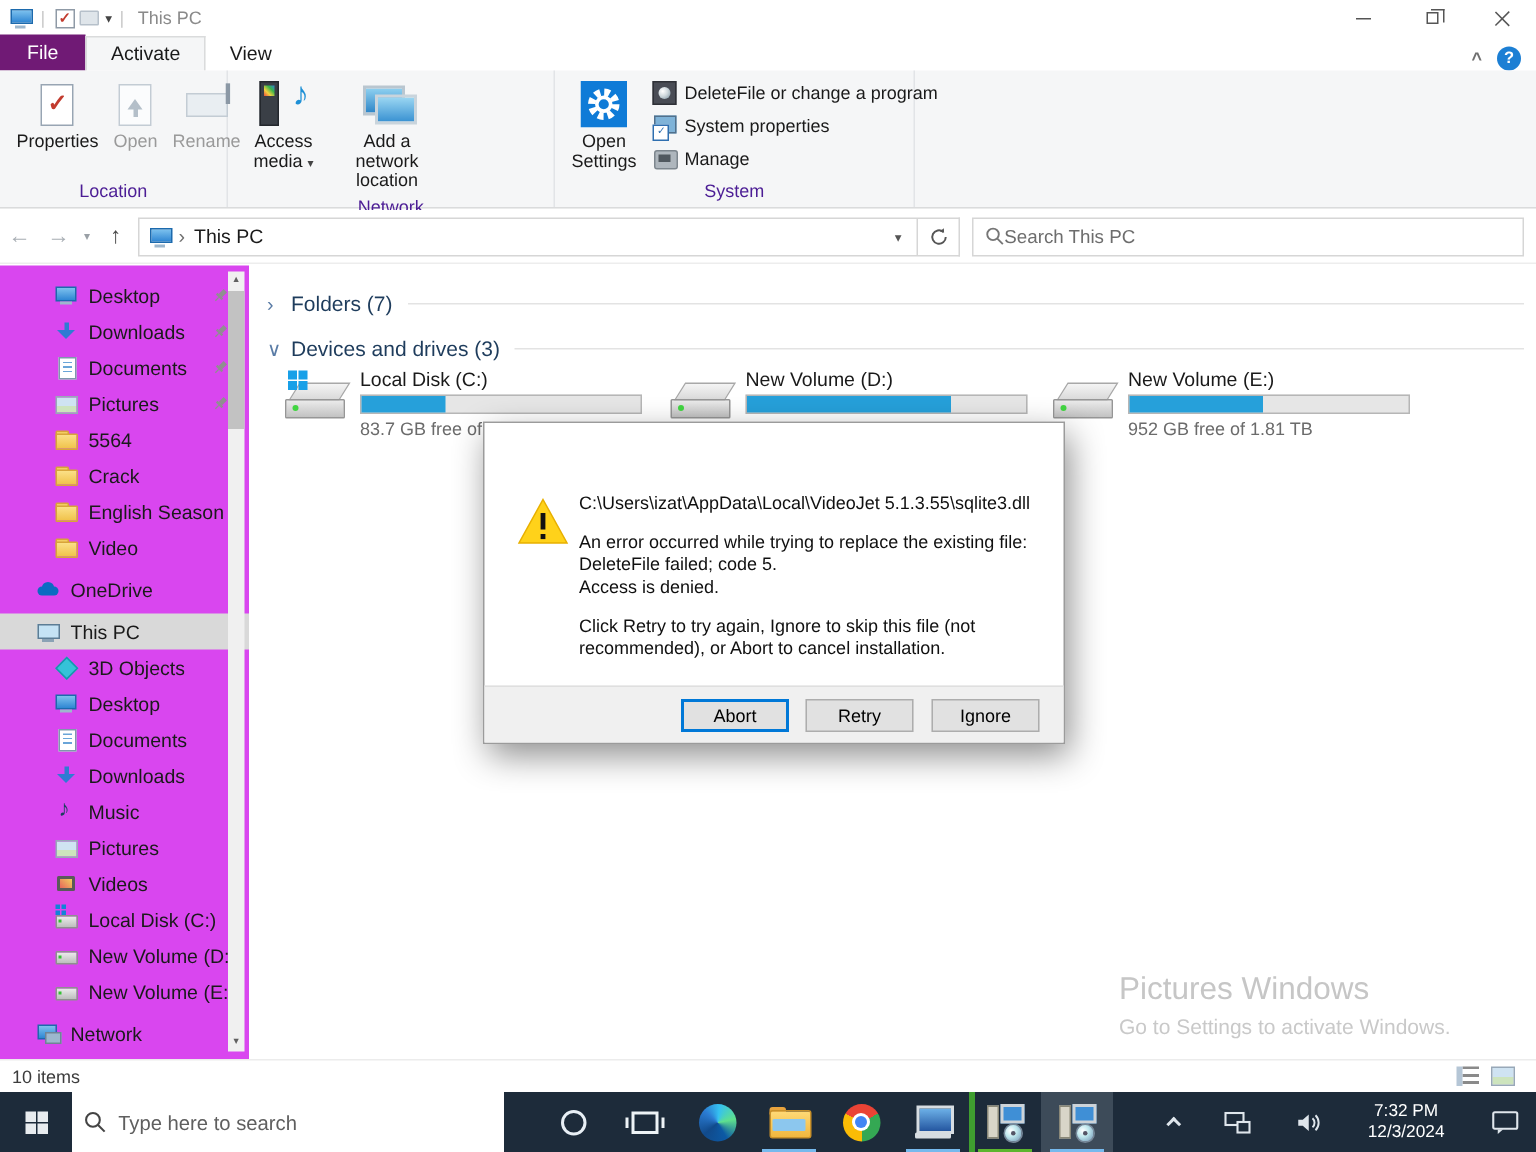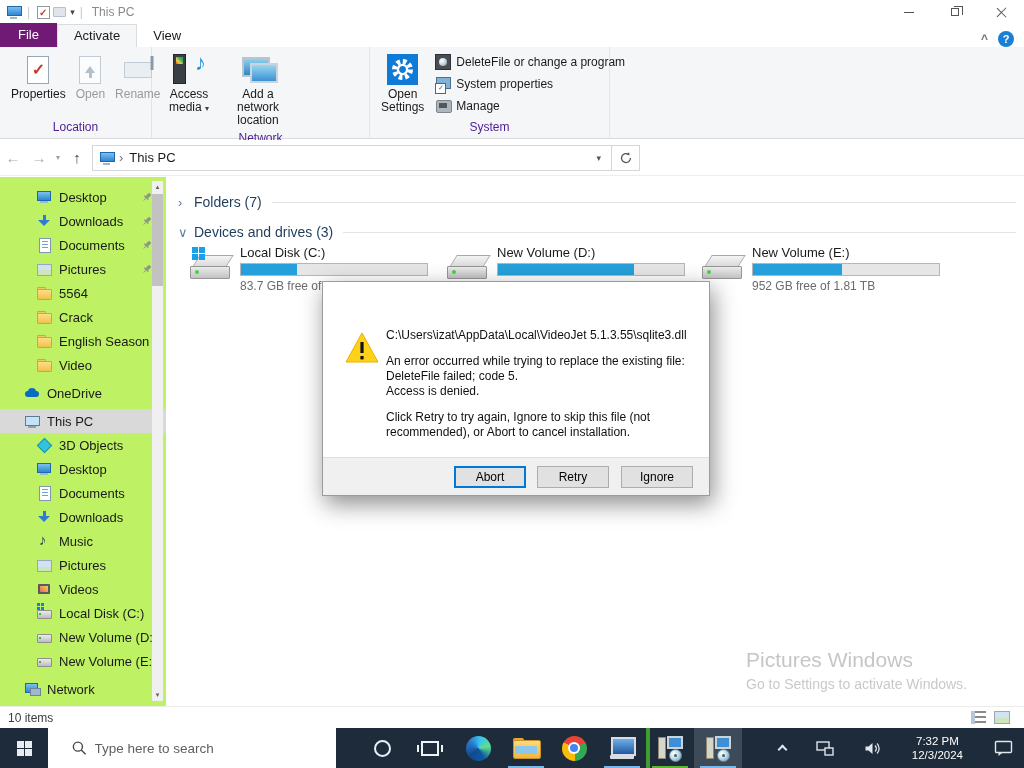--- a/index.html
+++ b/index.html
@@ -81,21 +81,21 @@
   .addr-box { width:520px; height:26px; border:1px solid #d6d6d6; display:flex; align-items:center; padding:0 6px; margin-left:2px; }
   .addr-chev { color:#707070; font-size:13px; margin:0 6px 0 4px; }
   .addr-caret { margin-left:auto; color:#555; font-size:9px; padding-right:4px; }
   .refresh-box { width:28px; height:26px; border:1px solid #d6d6d6; border-left:none; display:flex; align-items:center; justify-content:center; }
   .search-box { margin-left:8px; height:26px; flex:1; margin-right:8px; border:1px solid #d6d6d6; display:flex; align-items:center; padding:0 8px; }
   .search-box input, .tb-search input { border:none; outline:none; width:100%; font-family:inherit; font-size:12.5px; color:#555; background:transparent; }
   .search-box input::placeholder { color:#6d6d6d; }
 
   
   .main { position:absolute; left:0; top:177px; width:100%; height:529px; }
-  .sidebar { position:absolute; left:0; top:0; width:166px; height:100%; background:#bef264; padding-top:8px; }
+  .sidebar { position:absolute; left:0; top:0; width:166px; height:100%; background:#d946ef; padding-top:8px; }
   .sb-row { height:24px; display:flex; align-items:center; padding-left:24px; position:relative; }
   .sb-row.child { padding-left:36px; }
   .sb-row.selected { background:#d9d9d9; }
   .sb-label { white-space:nowrap; overflow:hidden; }
   .sb-gap { height:4px; }
   .pin { margin-left:auto; margin-right:14px; }
   .ic { width:16px; height:16px; position:relative; flex:0 0 16px; margin-right:7px; }
   .ic-desktop::before { content:""; position:absolute; left:1px; top:2px; width:12px; height:8px; background:linear-gradient(#7cc1ee,#2f86d3); border:1px solid #1c6aad; }
   .ic-desktop::after { content:""; position:absolute; left:4px; bottom:2px; width:8px; height:2px; background:#9db7cd; }
   .ic-download::before { content:""; position:absolute; left:6.5px; top:1.5px; width:3px; height:6px; background:#2f7bd3; }
@@ -168,21 +168,21 @@
   .statusbar { position:absolute; left:0; bottom:40px; width:100%; height:22px; background:#fff; border-top:1px solid #ececec; display:flex; align-items:center; padding:0 8px; font-size:12px; color:#3c3c3c; }
   .sb-views { margin-left:auto; display:flex; gap:8px; align-items:center; padding-right:6px; }
   .view-list { width:15px; height:13px; background:repeating-linear-gradient(#8a8a8a 0 2px, transparent 2px 5px); border-left:4px solid #b5c6d6; }
   .view-thumb { width:16px; height:13px; border:1px solid #98a8b8; background:linear-gradient(#cfe3f2 55%, #cde4bd 55%); }
 
   
   .taskbar { position:absolute; left:0; bottom:0; width:100%; height:40px; background:#1d2b3a; z-index:200; display:flex; align-items:stretch; }
   .tb-start { width:48px; display:flex; align-items:center; justify-content:center; }
   .winlogo { position:relative; width:15px; height:15px; }
   .winlogo::before { content:""; position:absolute; width:7px; height:7px; background:#e8ecef; box-shadow:8px 0 #e8ecef, 0 8px #e8ecef, 8px 8px #e8ecef; }
-  .tb-search { width:288px; background:#fff; display:flex; align-items:center; padding:0 24px; gap:8px; }
+  .tb-search { width:288px; background:#fff; display:flex; align-items:center; padding:0 8px; gap:8px; }
   .tb-search input { font-size:13.5px; color:#5f5f5f; }
   .tb-search input::placeholder { color:#5f5f5f; }
   .tb-btns { display:flex; margin-left:22px; }
   .tb-btn { width:48px; display:flex; align-items:center; justify-content:center; position:relative; }
   .tb-btn.active-win { background:#3d4b59; }
   .underline { position:absolute; bottom:0; left:6px; right:6px; height:2px; background:#76b9ed; }
   .underline.green { background:#5cb52e; }
   .greenbar { position:absolute; left:0; top:0; bottom:0; width:4px; background:#3f9e2f; }
   .cortana { width:17px; height:17px; border:2px solid #e8eff5; border-radius:50%; }
   .tview { width:18px; height:15px; border:2px solid #eef3f6; position:relative; }
@@ -338,20 +338,27 @@
     <span class="addr-chev">›</span>
     <span>This PC</span>
     <span class="addr-caret">▾</span>
   </div>
   <div class="refresh-box">
     <svg width="14" height="14" viewBox="0 0 14 14">
         <path d="M11.5 7a4.5 4.5 0 1 1-1.6-3.4" fill="none" stroke="#555" stroke-width="1.3"></path>
         <path d="M10.2 1.2 L10.4 4.2 L7.5 3.4 Z" fill="#555"></path>
       </svg>
   </div>
+  <div class="search-box">
+    <svg width="13" height="13" viewBox="0 0 13 13">
+        <circle cx="5.2" cy="5.2" r="4" fill="none" stroke="#767676" stroke-width="1.3"></circle>
+        <line x1="8.2" y1="8.2" x2="12" y2="12" stroke="#767676" stroke-width="1.3"></line>
+      </svg>
+    <input placeholder="Search This PC" style="">
+  </div>
 </div>
 
 <div class="main">
 
   <div class="sidebar">
     <div class="sb-row child">
       <span class="ic ic-desktop"></span>
       <span class="sb-label">Desktop</span>
       <span class="pin">
           <svg class="pin-svg" width="10" height="10" viewBox="0 0 10 10">

